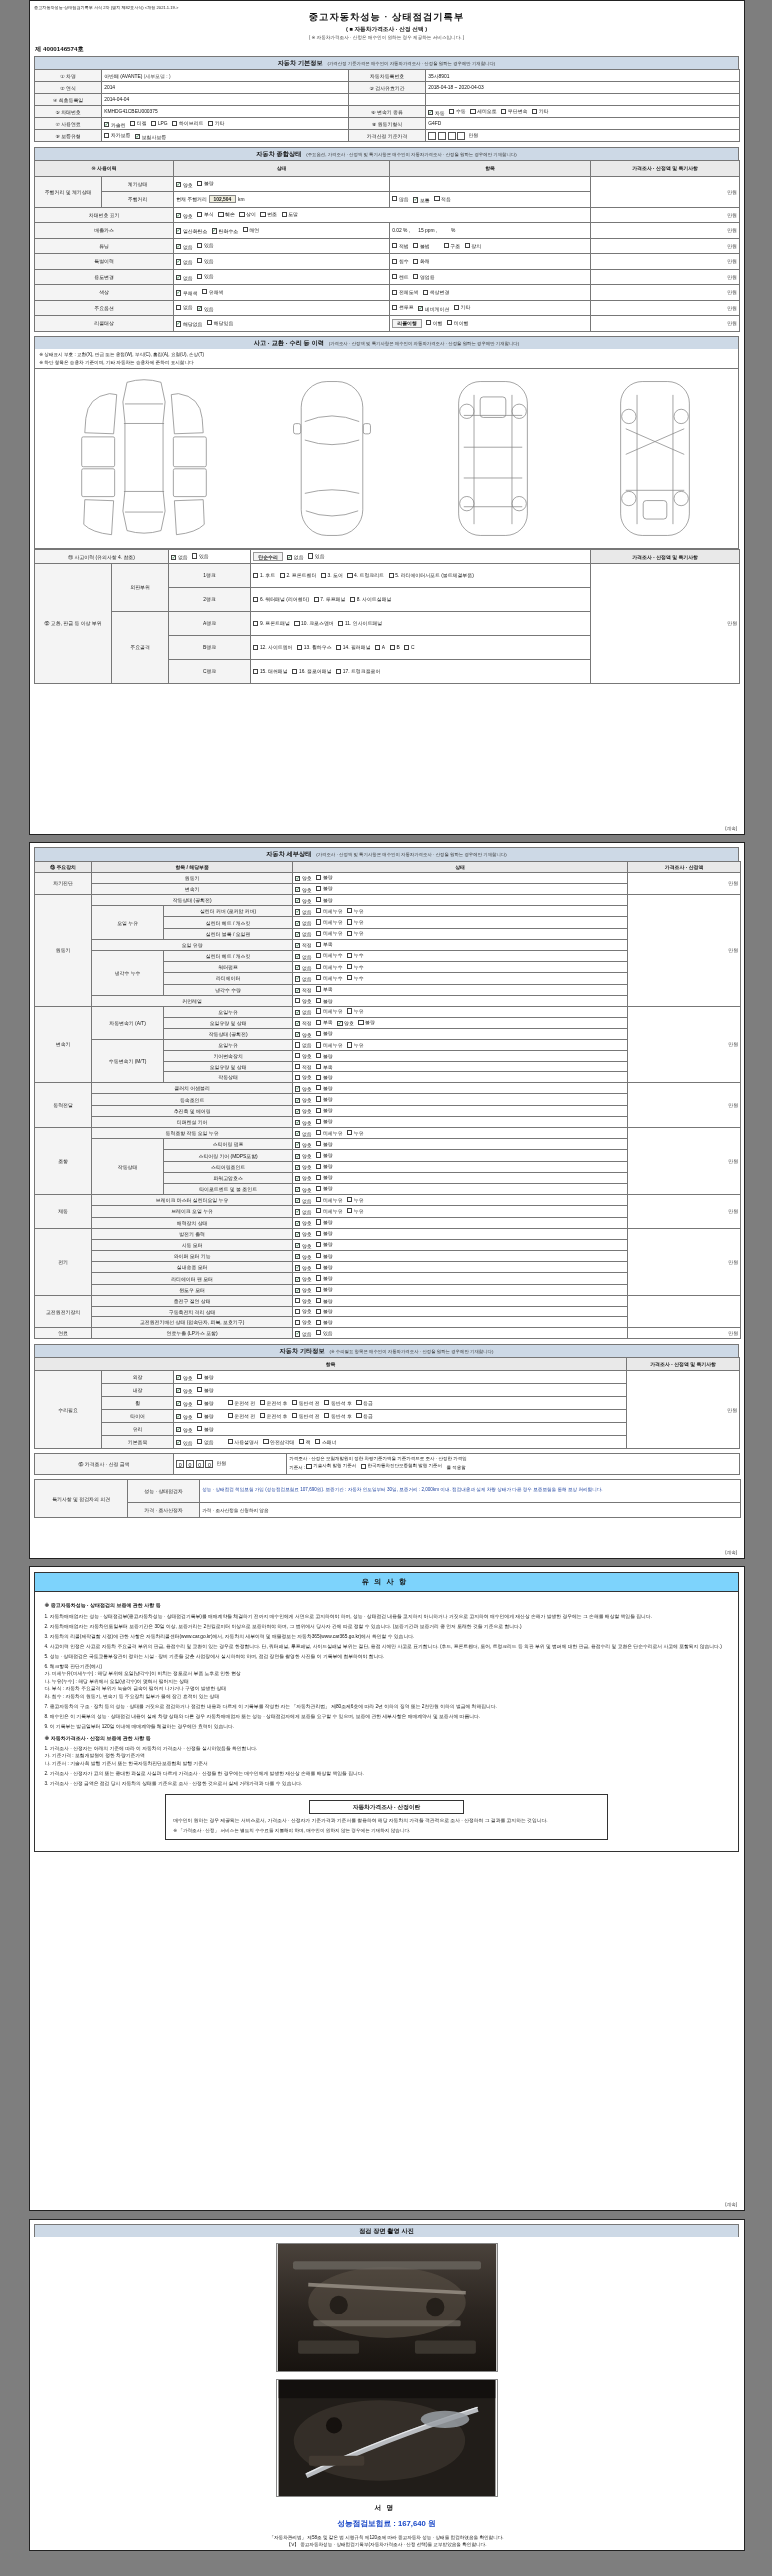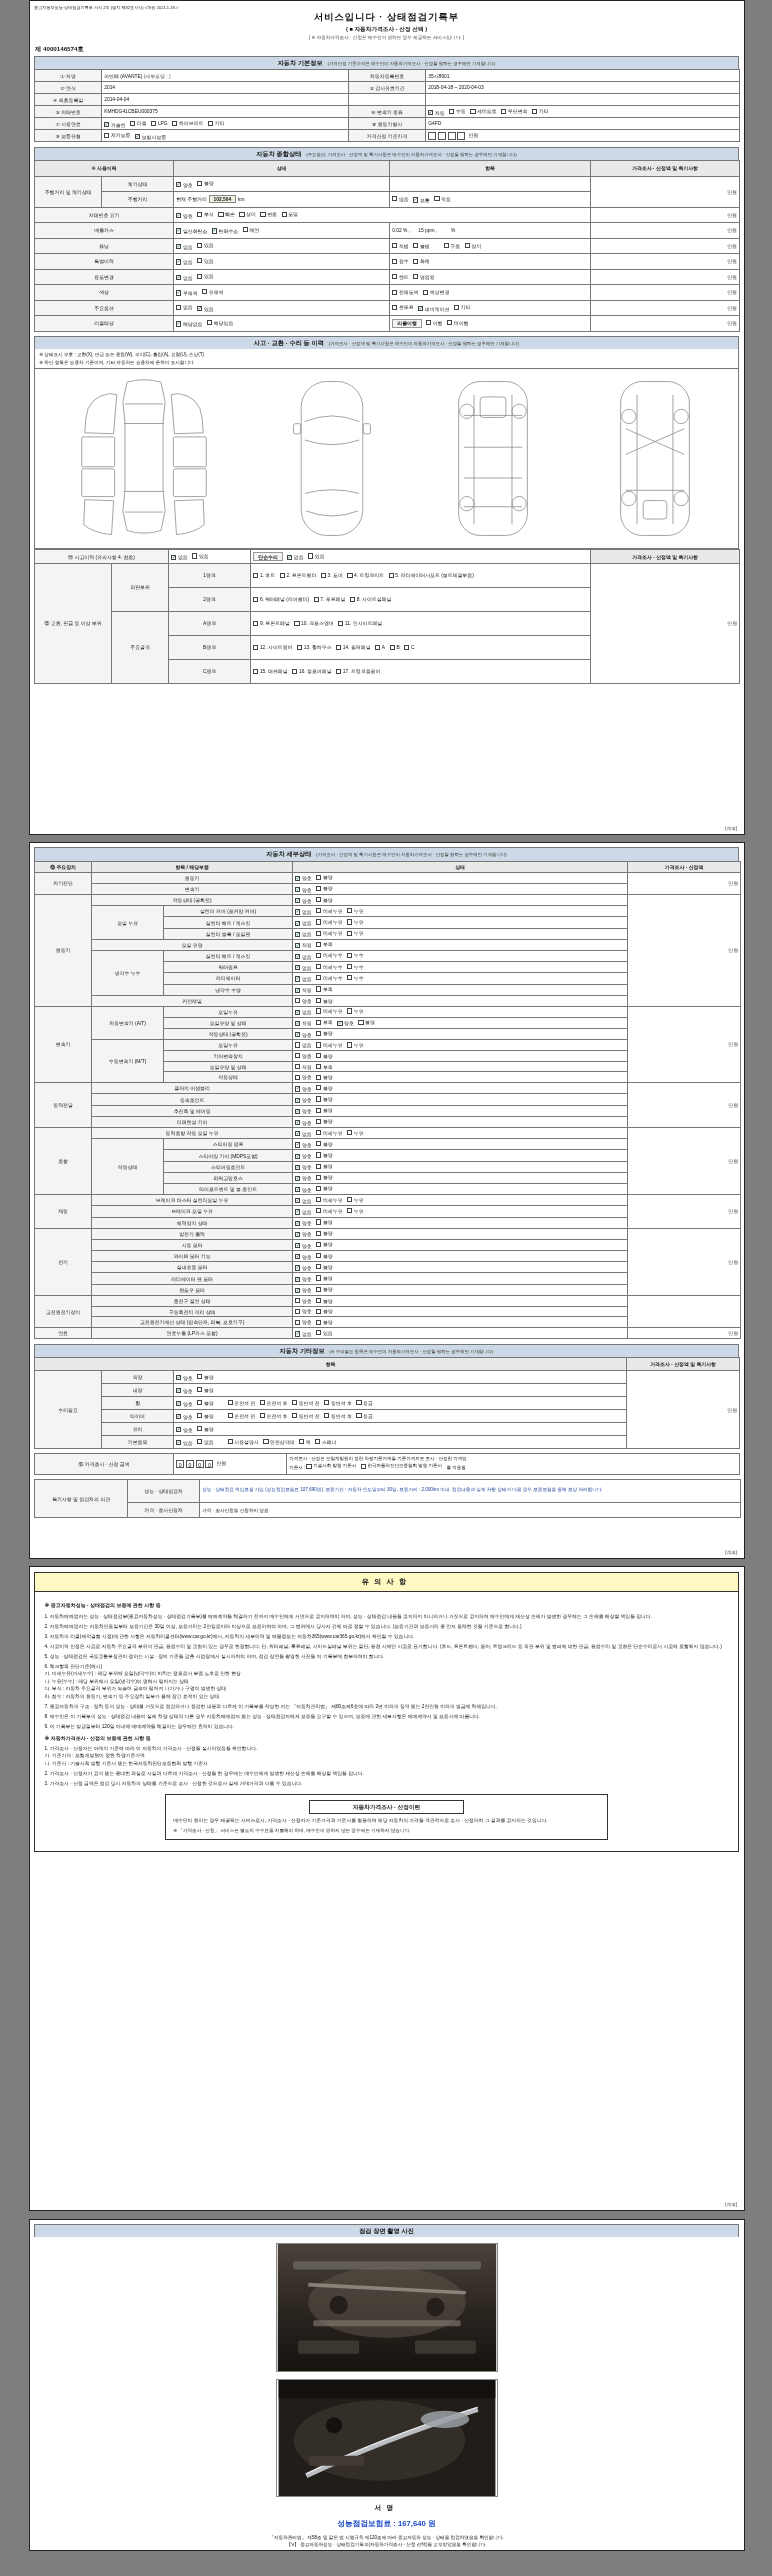--- a/index.html
+++ b/index.html
@@ -31,41 +31,41 @@
 .legend{border:0.5px solid #777;border-top:none;font-size:4.6px;padding:2.1px 4.1px;line-height:1.6;background:#fff}
 .diag-wrap{border:0.5px solid #777;border-top:none;display:flex;justify-content:space-around;align-items:center;padding:3.1px 2.1px;background:#fff}
 .digit{display:inline-block;width:8.2px;height:8.2px;border:0.5px solid #555;margin-right:1.5px;text-align:center;font-size:5.2px;line-height:8.2px;vertical-align:middle;background:#fff}
 .unit{font-size:4.9px;margin-left:1.5px}
 .pre{white-space:pre}
 .blue{color:#1a3f9e}
 .cont{position:absolute;right:6.2px;bottom:3.1px;font-size:4.6px;color:#333}
 .gap18{display:inline-block;width:9.3px}
 .labin{display:inline-block;background:#f4f4f4;border:0.5px solid #999;padding:0.5px 4.1px;margin-right:4.1px;font-weight:bold}
 .notice-box{border:0.8px solid #333;margin-top:1px}
-.notice-title{text-align:center;font-weight:bold;font-size:7.2px;padding:3.6px;border-bottom:0.5px solid #333;letter-spacing:5.2px;background:#fef9c3}
+.notice-title{text-align:center;font-weight:bold;font-size:7.2px;padding:3.6px;border-bottom:0.5px solid #333;letter-spacing:5.2px;background:#7dd3fc}
 .notice-body{padding:6.2px 9.3px 7.2px;font-size:4.8px;line-height:1.55}
 .nsec{font-weight:bold;margin:4.6px 0 2.6px;font-size:5px}
 .ni{white-space:pre-line;margin-bottom:2.6px;text-align:justify}
 .b2{border:0.5px solid #333;width:443px;margin:7.2px auto 4.1px;padding:4.6px 7.2px}
 .b2t{display:block;width:155px;margin:0 auto 3.6px;border:0.5px solid #333;text-align:center;font-weight:bold;font-size:5.7px;padding:1.5px;background:#fff}
 .b2x{font-size:4.8px;line-height:1.5;text-align:justify}
 .b2n{font-size:4.6px;margin-top:2.6px;color:#222}
 .photos{display:flex;flex-direction:column;align-items:center;gap:6.2px;padding:6.2px 0 2.1px}
 .photo{border:0.5px solid #888;display:block}
 .sign-title{text-align:center;font-weight:bold;font-size:6.7px;letter-spacing:5.2px;margin-top:5.2px}
 .fee{text-align:center;color:#1b49c8;font-weight:bold;font-size:7.7px;margin:6.2px 0 6.2px}
 .bt{text-align:center;font-size:4.6px;margin-top:1.5px}
 svg{display:block}
 </style>
 </head>
 <body>
 
 <div class="page" style="min-height:835px">
   <div class="formref">중고자동차성능·상태점검기록부 서식 2차 (별지 제82호서식) &lt;개정 2021.1.19.&gt;</div>
-  <div class="title">서비스입니다 · 상태점검기록부</div>
+  <div class="title">중고자동차성능 · 상태점검기록부</div>
   <div class="sel">( ■ 자동차가격조사 · 산정 선택 )</div>
   <div class="selnote">( ※ 자동차가격조사 · 산정은 매수인이 원하는 경우 제공하는 서비스입니다. )</div>
   <div class="docno">제 4000146574호</div>
 
   <div class="secbar">
     <span>자동차 기본정보</span>
     <span class="note">(가격산정 기준가격은 매수인이 자동차가격조사 · 산정을 원하는 경우에만 기재합니다)</span>
   </div>
   <table class="t t-basic">
     <colgroup>

